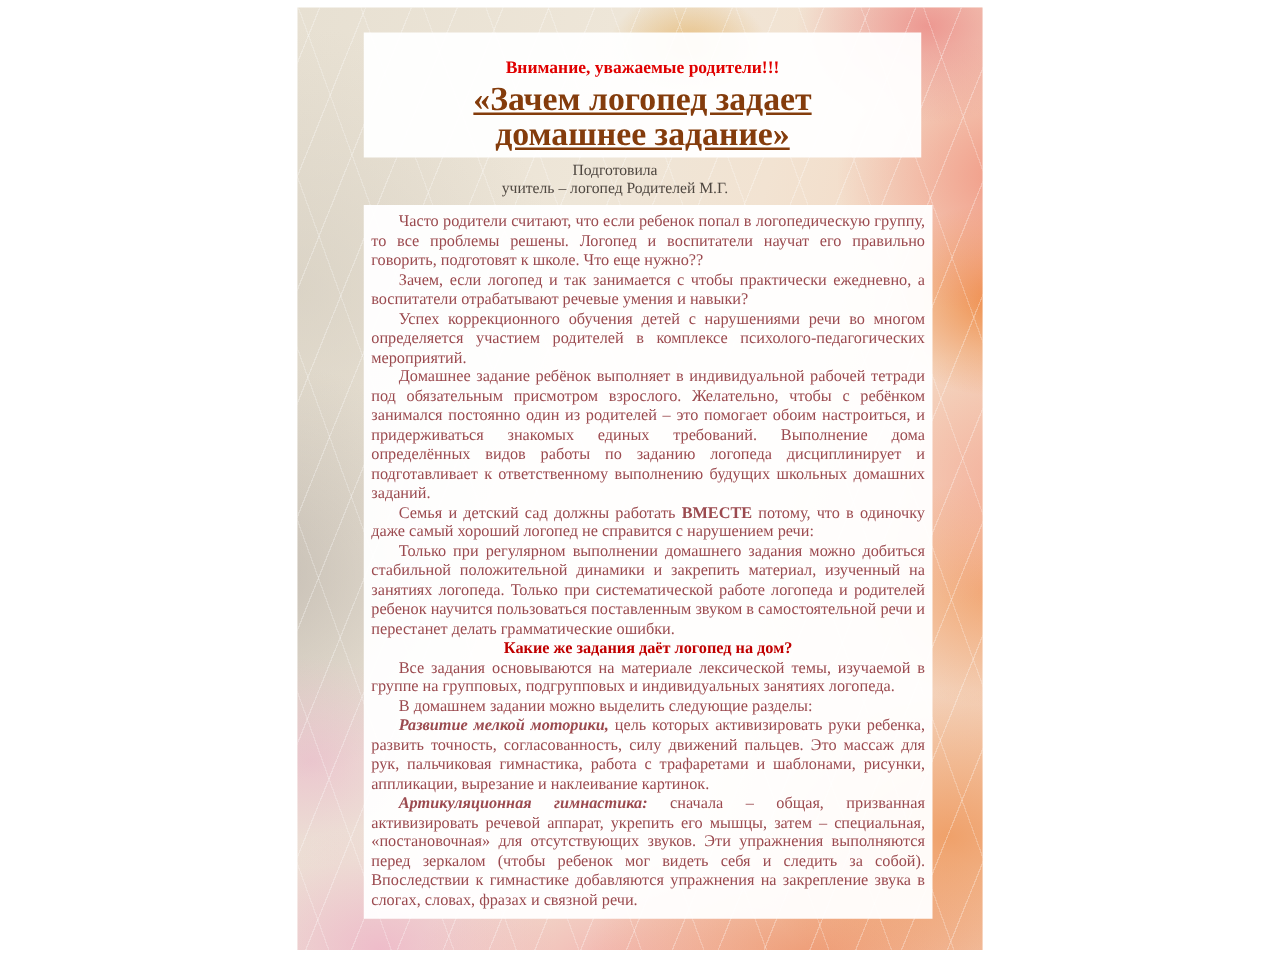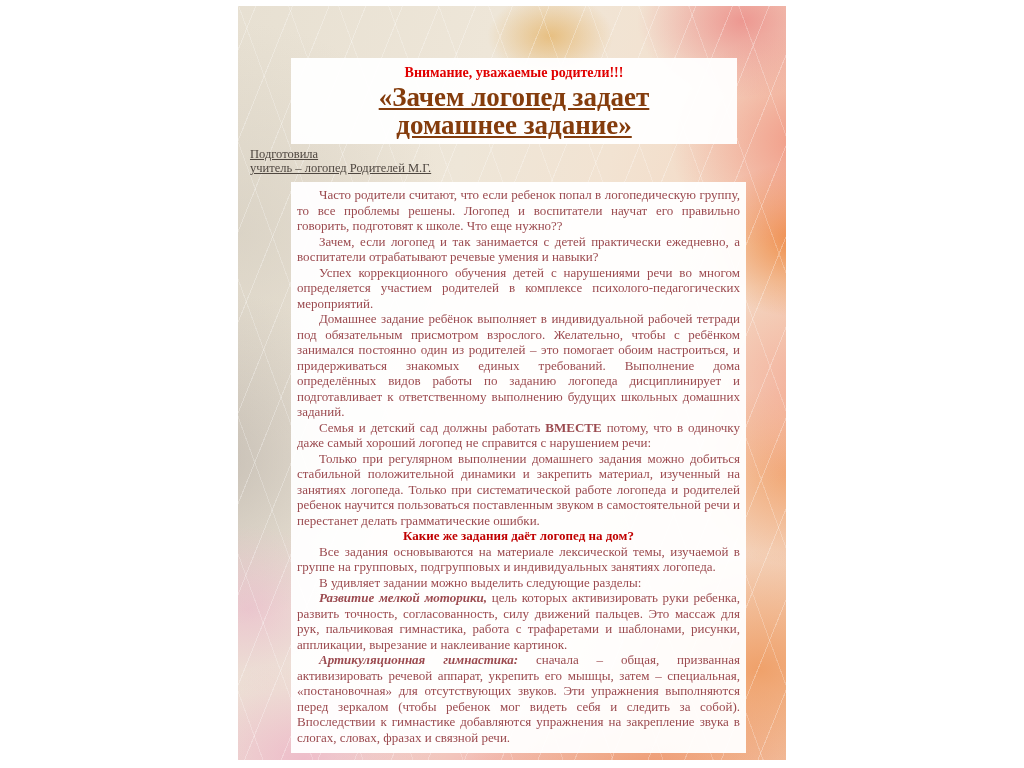--- a/index.html
+++ b/index.html
@@ -23,43 +23,43 @@
       radial-gradient(ellipse 240px 170px at 95% 88%, rgba(238,145,80,.75), rgba(238,145,80,0) 70%),
       radial-gradient(ellipse 260px 150px at 75% 101%, rgba(236,130,85,.70), rgba(236,130,85,0) 70%),
       radial-gradient(ellipse 220px 130px at 45% 102%, rgba(242,165,165,.70), rgba(242,165,165,0) 70%),
       radial-gradient(ellipse 200px 140px at 12% 100%, rgba(238,170,195,.70), rgba(238,170,195,0) 70%),
       radial-gradient(ellipse 150px 120px at 2% 80%, rgba(235,175,200,.55), rgba(235,175,200,0) 70%),
       radial-gradient(ellipse 260px 240px at -5% 60%, rgba(170,162,155,.55), rgba(170,162,155,0) 70%),
       radial-gradient(ellipse 300px 300px at 0% 30%, rgba(205,198,185,.50), rgba(205,198,185,0) 70%),
       linear-gradient(105deg,#e7e0d2 0%,#eee6d8 35%,#f2e3d2 55%,#f4d9c4 75%,#f3cdb4 100%);
   }
   .title-band{
-    margin:52px 49px 0 53px;
+    margin:20px 49px 0 53px;
     background:rgba(255,255,255,.95);
     text-align:center;
-    padding:6px 2px 5px 2px;
+    padding:20px 2px 5px 2px;
   }
   .attention{
     margin:0;
     color:var(--attention-red,#e00000);
     font-weight:bold;
     font-size:14px;line-height:17px;
   }
   .doc-title{
     margin:2px 0 0 0;
     color:var(--title-brown,#843c0c);
     font-weight:bold;
     font-size:27px;line-height:28px;
     text-decoration:underline;
   }
   .credit{
-    margin:3px 40px 0 12px;
-    text-align:left;
+    margin:3px 40px 0 0;
+    text-align:center;
     color:var(--credit-gray,#4f4740);
-    font-size:12.5px;line-height:14px;text-decoration:underline;
+    font-size:12.5px;line-height:14px;
   }
   .body-block{
     margin:7px 40px 0 53px;
     background:rgba(255,255,255,.95);
     padding:5px 6px 8px 6px;
     color:var(--body-maroon,#9b4a4f);
     font-size:13px;line-height:15.5px;
     text-align:justify;
   }
   .body-block p{margin:0;text-indent:22px;}
@@ -84,26 +84,26 @@
       </div>
     </div>
 
     <div class="credit">
       <div>Подготовила</div>
       <div>учитель – логопед Родителей М.Г.</div>
     </div>
 
     <div class="body-block">
         <p><span>Часто родители считают, что если ребенок попал в логопедическую группу, то все проблемы решены. Логопед и воспитатели научат его правильно говорить, подготовят к школе. Что еще нужно??</span></p>
-        <p><span>Зачем, если логопед и так занимается с детей практически ежедневно, а воспитатели отрабатывают речевые умения и навыки?</span></p>
+        <p><span>Зачем, если логопед и так занимается с чтобы практически ежедневно, а воспитатели отрабатывают речевые умения и навыки?</span></p>
         <p><span>Успех коррекционного обучения детей с нарушениями речи во многом определяется участием родителей в комплексе психолого-педагогических мероприятий.</span></p>
         <p><span>Домашнее задание ребёнок выполняет в индивидуальной рабочей тетради под обязательным присмотром взрослого. Желательно, чтобы с ребёнком занимался постоянно один из родителей – это помогает обоим настроиться, и придерживаться знакомых единых требований. Выполнение дома определённых видов работы по заданию логопеда дисциплинирует и подготавливает к ответственному выполнению будущих школьных домашних заданий.</span></p>
         <p><span>Семья и детский сад должны работать </span><span class="b">ВМЕСТЕ</span><span> потому, что в одиночку даже самый хороший логопед не справится с нарушением речи:</span></p>
         <p><span>Только при регулярном выполнении домашнего задания можно добиться стабильной положительной динамики и закрепить материал, изученный на занятиях логопеда. Только при систематической работе логопеда и родителей ребенок научится пользоваться поставленным звуком в самостоятельной речи и перестанет делать грамматические ошибки.</span></p>
         <p class="center-heading"><span class="b">Какие же задания даёт логопед на дом?</span></p>
         <p><span>Все задания основываются на материале лексической темы, изучаемой в группе на групповых, подгрупповых и индивидуальных занятиях логопеда.</span></p>
-        <p><span>В удивляет задании можно выделить следующие разделы:</span></p>
+        <p><span>В домашнем задании можно выделить следующие разделы:</span></p>
         <p><span class="bi">Развитие мелкой моторики,</span><span> цель которых активизировать руки ребенка, развить точность, согласованность, силу движений пальцев. Это массаж для рук, пальчиковая гимнастика, работа с трафаретами и шаблонами, рисунки, аппликации, вырезание и наклеивание картинок.</span></p>
         <p><span class="bi">Артикуляционная гимнастика:</span><span> сначала – общая, призванная активизировать речевой аппарат, укрепить его мышцы, затем – специальная, «постановочная» для отсутствующих звуков. Эти упражнения выполняются перед зеркалом (чтобы ребенок мог видеть себя и следить за собой). Впоследствии к гимнастике добавляются упражнения на закрепление звука в слогах, словах, фразах и связной речи.</span></p>
       </div>
 
   </div>
 </div>
 
 </body></html>

